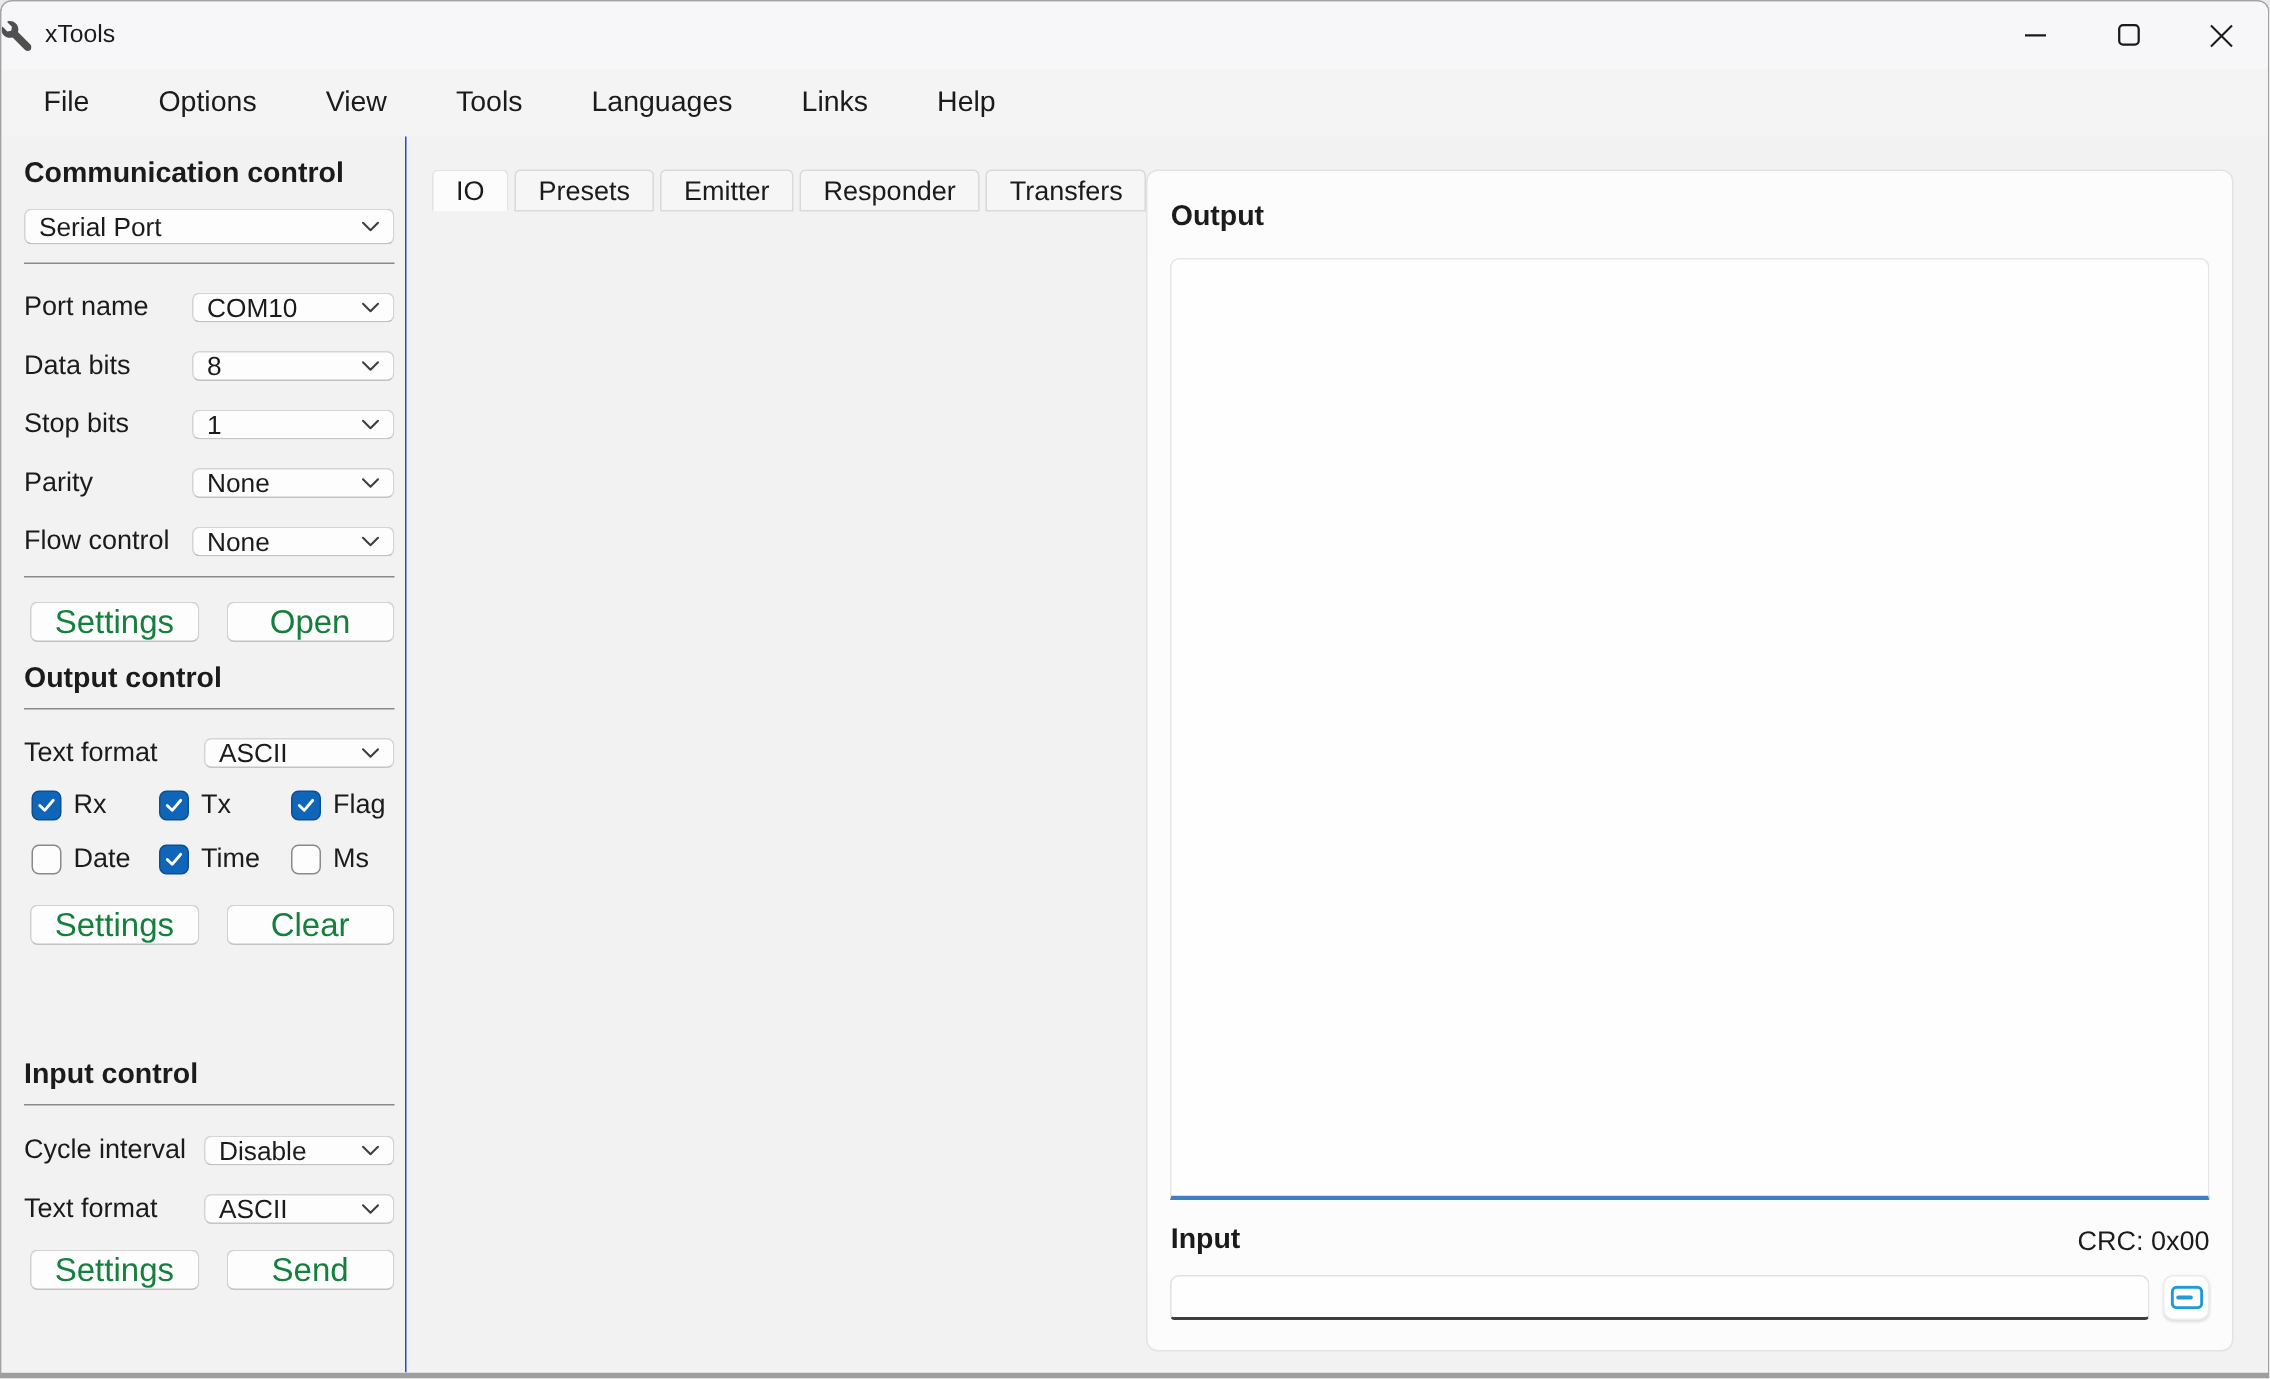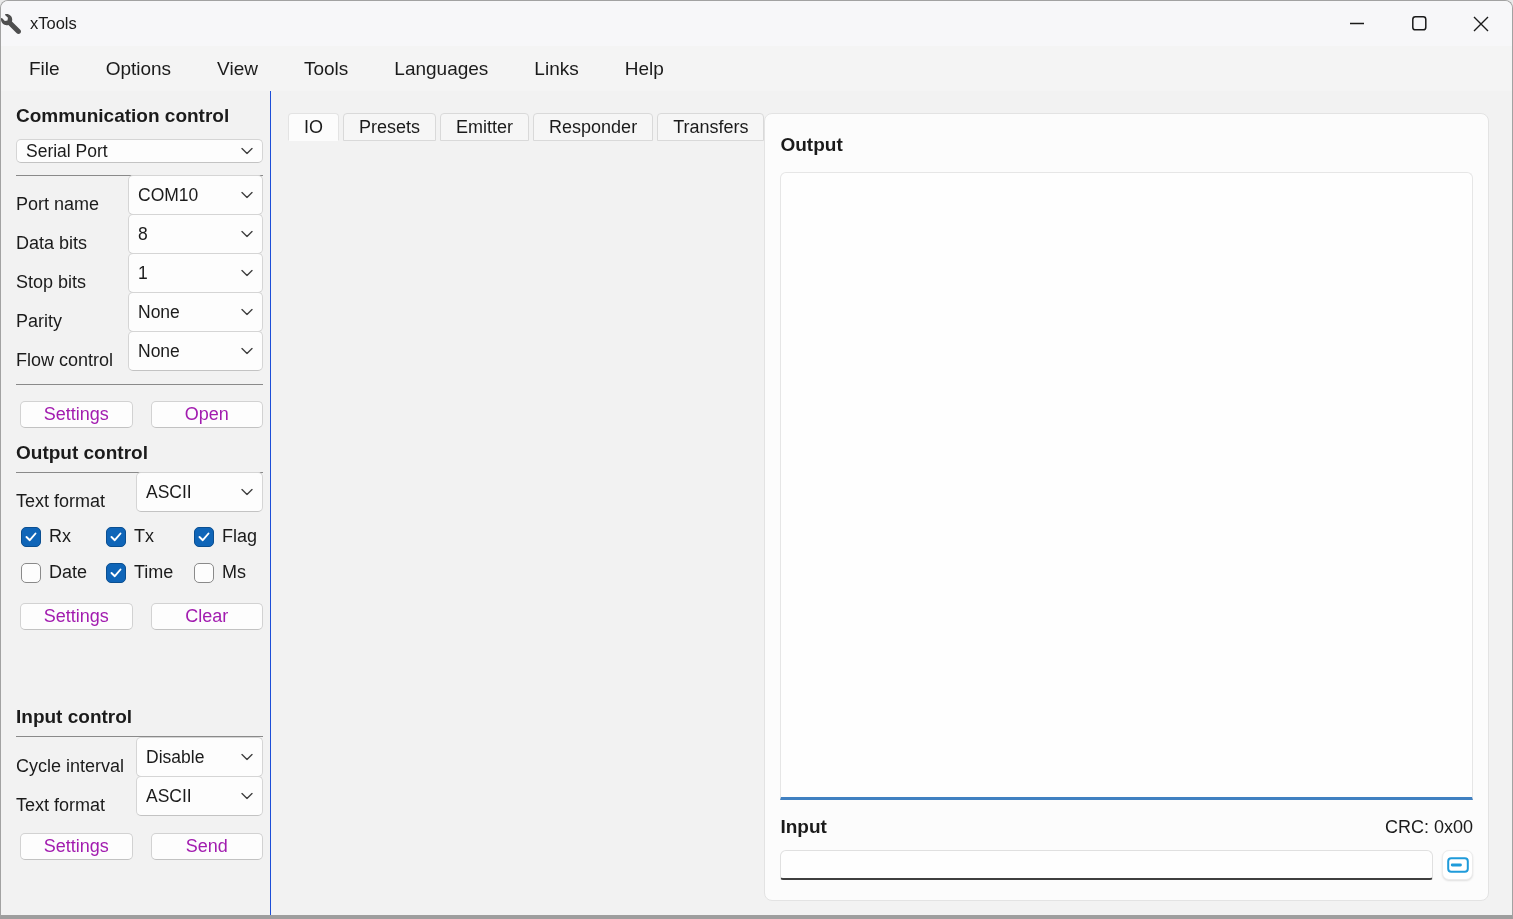--- a/index.html
+++ b/index.html
@@ -25,36 +25,36 @@
   .menu-item{ font-size:19px; padding:7px 23px; border-radius:5px; }
 
   
   .body{ flex:1; display:flex; min-height:0; }
 
   
   .sidebar{ width:270px; flex:0 0 270px; border-right:1px solid #1d4ed8; padding:12px 7px 0 15px; background:#f2f2f2; }
   .section-heading{ font-size:19px; font-weight:bold; margin-top:2px; }
   .sep{ height:1px; background:#8a8a8a; margin-top:12px; }
   .combo{
-    position:relative; height:40px; background:#fdfdfd;
+    position:relative; height:20px; background:#fdfdfd;
     border:1px solid #d5d5d5; border-bottom-color:#c3c3c3; border-radius:5px;
     font-size:17.5px; display:flex; align-items:center; padding:0 28px 0 9px;
     white-space:nowrap;
   }
   .combo .chev{ position:absolute; right:9px; top:50%; transform:translateY(-50%); }
   .combo.editable{ justify-content:center; padding-left:28px; border-bottom:2px solid #464646; border-radius:5px 5px 3px 3px; }
   .combo.full{ height:24px; margin-top:12px; }
   .form-row{ display:flex; align-items:flex-end; margin-top:15px; height:24px; }
   .form-row .lbl{ flex:0 0 112px; font-size:18px; }
   .form-row.wlbl .lbl{ flex:0 0 120px; }
   .form-row .combo{ flex:1; }
   .btn-row{ display:flex; gap:18px; margin-top:16px; margin-left:4px; }
   .btn{
     flex:1; height:27px; background:#fdfdfd; border:1px solid #d2d2d2; border-bottom-color:#c2c2c2;
-    border-radius:5px; font-size:18px; font-family:inherit; color:#a21caf;
+    border-radius:5px; font-size:22px; font-family:inherit; color:#15803d;
     display:flex; align-items:center; justify-content:center;
   }
   .cb-grid{ display:flex; align-items:center; margin-left:5px; height:21px; }
   .cb{ display:flex; align-items:center; gap:8px; }
   .cb1{ width:85px; } .cb2{ width:88px; }
   .cb .box{
     width:20px; height:20px; border-radius:5px; background:#fdfdfd; border:1px solid #8a8a8a;
     display:flex; align-items:center; justify-content:center; flex:0 0 auto;
   }
   .cb.checked .box{ background:#0f65b8; border-color:#0b4f91; }

